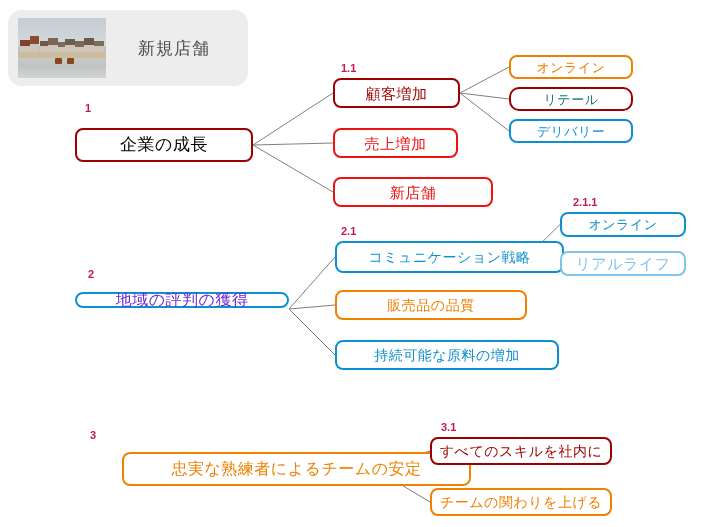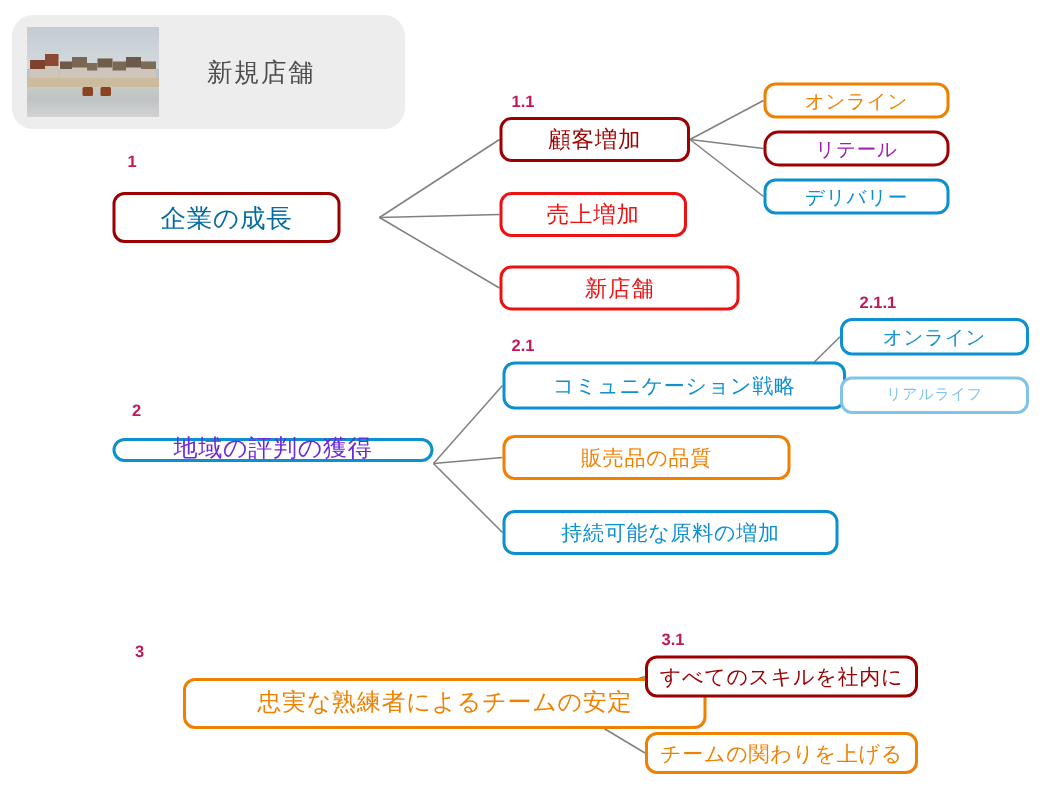--- a/index.html
+++ b/index.html
@@ -133,21 +133,21 @@
       <line x1="460" y1="93" x2="509" y2="131" stroke="#808080" stroke-width="1"></line>
       <line x1="289" y1="309" x2="335" y2="257" stroke="#808080" stroke-width="1"></line>
       <line x1="289" y1="309" x2="335" y2="305" stroke="#808080" stroke-width="1"></line>
       <line x1="289" y1="309" x2="335" y2="355" stroke="#808080" stroke-width="1"></line>
       <line x1="527" y1="257" x2="560" y2="224.5" stroke="#808080" stroke-width="1"></line>
       <line x1="527" y1="257" x2="560" y2="263.5" stroke="#808080" stroke-width="1"></line>
       <line x1="375" y1="469" x2="430" y2="451" stroke="#808080" stroke-width="1"></line>
       <line x1="375" y1="469" x2="430" y2="502" stroke="#808080" stroke-width="1"></line>
     </svg>
 
-  <div class="header-card" id="header-card" style="left: 8px; top: 10px; width: 262px; height: 76px; background: rgb(237, 237, 237);">
+  <div class="header-card" id="header-card" style="left: 8px; top: 10px; width: 240px; height: 76px; background: rgb(237, 237, 237);">
     <div class="header-thumb" id="header-thumb" style="margin-left: 10px; width: 88px; height: 60px;">
       <div class="thumb-sky"></div>
       <div class="thumb-town" id="thumb-town">
           <div class="thumb-house" style="left: 2%; width: 12%; height: 70%;">
             <div class="thumb-roof" style="background: rgb(126, 67, 48); bottom: auto; top: 0px;"></div>
           </div>
           <div class="thumb-house" style="left: 14%; width: 10%; height: 86%;">
             <div class="thumb-roof" style="background: rgb(138, 74, 51); bottom: auto; top: 0px;"></div>
           </div>
           <div class="thumb-house" style="left: 25%; width: 9%; height: 64%;">
@@ -174,38 +174,38 @@
         </div>
       <div class="thumb-beach"></div>
       <div class="thumb-water"></div>
       <div class="thumb-horse" style="left:42%;top:66%;width:7px;height:6px;"></div>
       <div class="thumb-horse" style="left:56%;top:66%;width:7px;height:6px;"></div>
     </div>
     <div class="header-title" id="header-title" style="margin-left: 32px; color: rgb(77, 77, 77);">新規店舗</div>
   </div>
 
   <div id="node-layer">
-      <div class="node" id="box-n1" style="left: 75px; top: 128px; width: 152px; height: 34px; border-color: rgb(156, 0, 0); color: #0369a1; font-size: 17px;">
+      <div class="node" id="box-n1" style="left: 75px; top: 128px; width: 178px; height: 34px; border-color: rgb(156, 0, 0); color: #000000; font-size: 17px; font-family: Liberation Mono, monospace;">
         <span class="node-label">企業の成長</span>
       </div>
       <div class="num" style="left: 85px; top: 102px; color: rgb(194, 24, 91);">1</div>
       <div class="node" id="box-n1-1" style="left: 333px; top: 78px; width: 127px; height: 30px; border-color: rgb(156, 0, 0); color: rgb(156, 0, 0); font-size: 15px;">
         <span class="node-label">顧客増加</span>
       </div>
       <div class="num" style="left: 341px; top: 62px; color: rgb(194, 24, 91);">1.1</div>
       <div class="node" id="box-n1-2" style="left: 333px; top: 128px; width: 125px; height: 30px; border-color: rgb(238, 17, 17); color: rgb(238, 17, 17); font-size: 15px;">
         <span class="node-label">売上増加</span>
       </div>
       <div class="node" id="box-n1-3" style="left: 333px; top: 177px; width: 160px; height: 30px; border-color: rgb(238, 17, 17); color: rgb(238, 17, 17); font-size: 15px;">
         <span class="node-label">新店舗</span>
       </div>
       <div class="node" id="box-n1-1-1" style="left: 509px; top: 55px; width: 124px; height: 24px; border-color: rgb(240, 128, 0); color: rgb(240, 128, 0); font-size: 13px;">
         <span class="node-label">オンライン</span>
       </div>
-      <div class="node" id="box-n1-1-2" style="left: 509px; top: 87px; width: 124px; height: 24px; border-color: rgb(156, 0, 0); color: #a21caf; font-size: 13px; border-radius: 10px;">
+      <div class="node" id="box-n1-1-2" style="left: 509px; top: 87px; width: 124px; height: 24px; border-color: rgb(156, 0, 0); color: #0f766e; font-size: 13px; border-radius: 10px;">
         <span class="node-label">リテール</span>
       </div>
       <div class="node" id="box-n1-1-3" style="left: 509px; top: 119px; width: 124px; height: 24px; border-color: rgb(13, 144, 208); color: rgb(13, 144, 208); font-size: 13px;">
         <span class="node-label">デリバリー</span>
       </div>
       <div class="node" id="box-n2" style="left: 75px; top: 292px; width: 214px; height: 16px; border-color: rgb(13, 144, 208); color: #6d28d9; font-size: 16px;">
         <span class="node-label">地域の評判の獲得</span>
       </div>
       <div class="num" style="left: 88px; top: 268px; color: rgb(194, 24, 91);">2</div>
       <div class="node" id="box-n2-1" style="left: 335px; top: 241px; width: 229px; height: 32px; border-color: rgb(13, 144, 208); color: rgb(13, 144, 208); font-size: 14px;">
@@ -215,21 +215,21 @@
       <div class="node" id="box-n2-2" style="left: 335px; top: 290px; width: 192px; height: 30px; border-color: rgb(240, 128, 0); color: rgb(240, 128, 0); font-size: 14px;">
         <span class="node-label">販売品の品質</span>
       </div>
       <div class="node" id="box-n2-3" style="left: 335px; top: 340px; width: 224px; height: 30px; border-color: rgb(13, 144, 208); color: rgb(13, 144, 208); font-size: 14px;">
         <span class="node-label">持続可能な原料の増加</span>
       </div>
       <div class="node" id="box-n2-1-1" style="left: 560px; top: 212px; width: 126px; height: 25px; border-color: rgb(13, 144, 208); color: rgb(13, 144, 208); font-size: 13px;">
         <span class="node-label">オンライン</span>
       </div>
       <div class="num" style="left: 573px; top: 196px; color: rgb(194, 24, 91);">2.1.1</div>
-      <div class="node" id="box-n2-1-2" style="left: 560px; top: 251px; width: 126px; height: 25px; border-color: rgb(127, 196, 234); color: rgb(127, 196, 234); font-size: 10px;">
+      <div class="node" id="box-n2-1-2" style="left: 560px; top: 251px; width: 126px; height: 25px; border-color: rgb(127, 196, 234); color: rgb(127, 196, 234); font-size: 15px;">
         <span class="node-label">リアルライフ</span>
       </div>
       <div class="node" id="box-n3" style="left: 85px; top: 452px; width: 349px; height: 34px; border-color: rgb(240, 128, 0); color: rgb(240, 128, 0); font-size: 16px; margin-left: 37px;">
         <span class="node-label">忠実な熟練者によるチームの安定</span>
       </div>
       <div class="num" style="left: 90px; top: 429px; color: rgb(194, 24, 91);">3</div>
       <div class="node" id="box-n3-1" style="left: 430px; top: 437px; width: 182px; height: 28px; border-color: rgb(156, 0, 0); color: rgb(156, 0, 0); font-size: 14px;">
         <span class="node-label">すべてのスキルを社内に</span>
       </div>
       <div class="num" style="left: 441px; top: 421px; color: rgb(194, 24, 91); text-align: right;">3.1</div>

